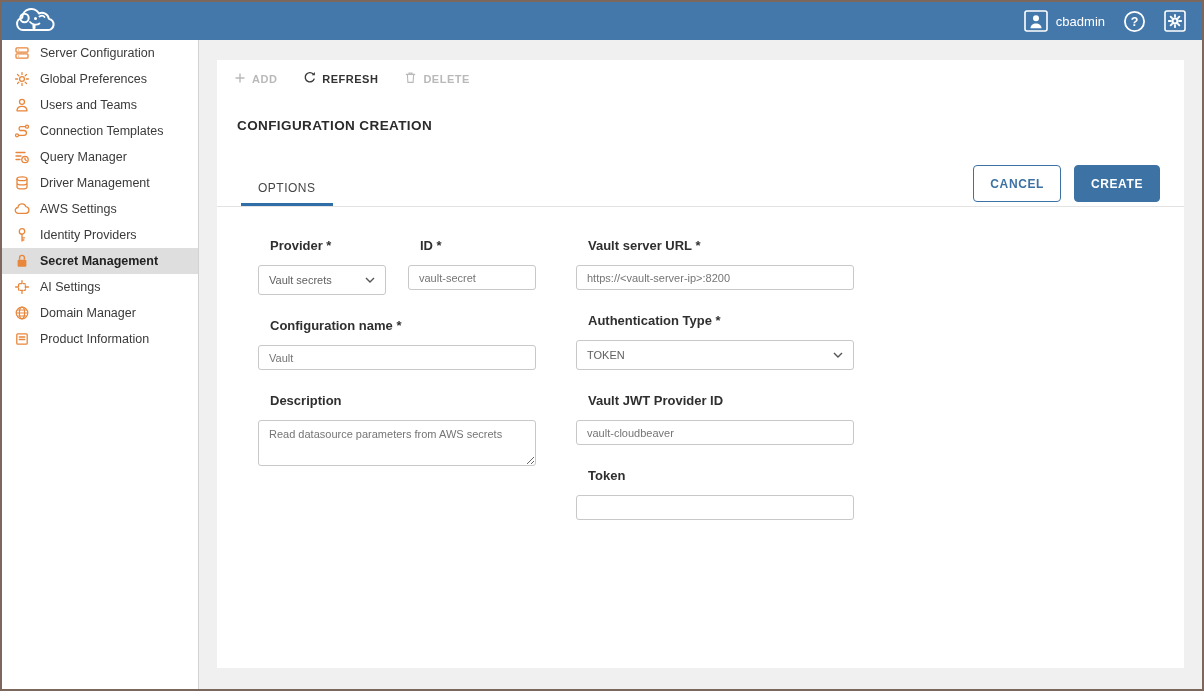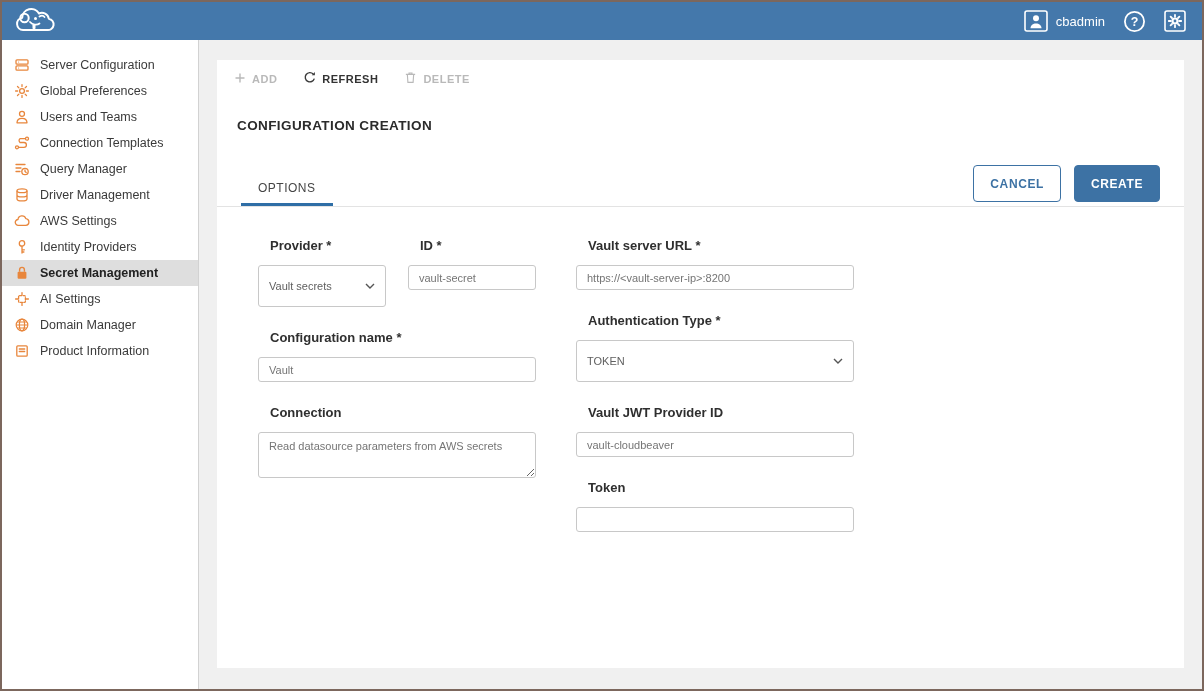--- a/index.html
+++ b/index.html
@@ -15,21 +15,21 @@
   .topbar-right { display: flex; align-items: center; gap: 18px; }
   .user-chip { display: flex; align-items: center; gap: 8px; }
   .username { color: #fff; font-size: 13px; }
   .tb-icon { display: inline-flex; align-items: center; justify-content: center; cursor: pointer; }
 
   
   .body-row { flex: 1; display: flex; overflow: hidden; }
 
   
   .sidebar { width: 197px; flex: 0 0 197px; background: #fff;
-    border-right: 1px solid #d2d2d2; padding-top: 12px; }
+    border-right: 1px solid #d2d2d2; padding-top: 0; }
   .sidebar-item { height: 26px; display: flex; align-items: center; gap: 10px;
     padding: 0 12px; font-size: 12.5px; color: #3a3a3a; cursor: pointer; white-space: nowrap; }
   .sidebar-item.selected { background: #dedede; font-weight: bold; color: #222; }
   .side-icon { width: 16px; height: 16px; flex: 0 0 16px; display: inline-flex; }
 
   
   .main { flex: 1; background: #f0f0f0; display: flex; flex-direction: column;
     overflow: hidden; padding: 20px 18px 21px 18px; }
 
   .toolbar { background: #fff; height: 37px; flex: 0 0 37px; display: flex;
@@ -61,21 +61,21 @@
   .col { width: 278px; flex: 0 0 278px; }
   .fgroup { margin-bottom: 23px; }
   .flabel { display: block; font-size: 13px; font-weight: bold; color: #2f2f2f;
     margin-bottom: 12px; padding-left: 12px; }
   .row2 { display: flex; gap: 22px; }
   .row2 .half { width: 128px; }
   .tinput { width: 100%; height: 25px; border: 1px solid #c8c8c8; border-radius: 3px;
     padding: 0 10px; font-size: 11px; color: #757575; background: #fff;
     font-family: "Liberation Sans", sans-serif; outline: none; }
   textarea.tinput { height: 46px; padding: 6px 10px; resize: both; line-height: 1.3; }
-  .fake-select { width: 100%; height: 42px; border: 1px solid #c8c8c8; border-radius: 3px;
+  .fake-select { width: 100%; height: 30px; border: 1px solid #c8c8c8; border-radius: 3px;
     padding: 9px 10px; font-size: 11px; color: #606060; background: #fff; display: flex;
     align-items: center; justify-content: space-between; cursor: pointer; }
   .section-heading { font-size: 11px; color: #757575; letter-spacing: 0.6px;
     margin-bottom: 26px; margin-top: 2px; }
 </style>
 </head>
 <body>
 
 <div class="screen">
 
@@ -308,21 +308,21 @@
                 <input class="tinput" type="text" value="vault-secret" style="">
               </div>
             </div>
 
             <div class="fgroup">
               <label class="flabel">Configuration name *</label>
               <input class="tinput" type="text" value="Vault" style="">
             </div>
 
             <div class="fgroup">
-              <label class="flabel">Connection</label>
+              <label class="flabel">Description</label>
               <textarea class="tinput" style="">Read datasource parameters from AWS secrets</textarea>
             </div>
           </div>
 
           <div class="col">
 
             <div class="fgroup">
               <label class="flabel">Vault server URL *</label>
               <input class="tinput" type="text" value="https://&lt;vault-server-ip&gt;:8200" style="">
             </div>

